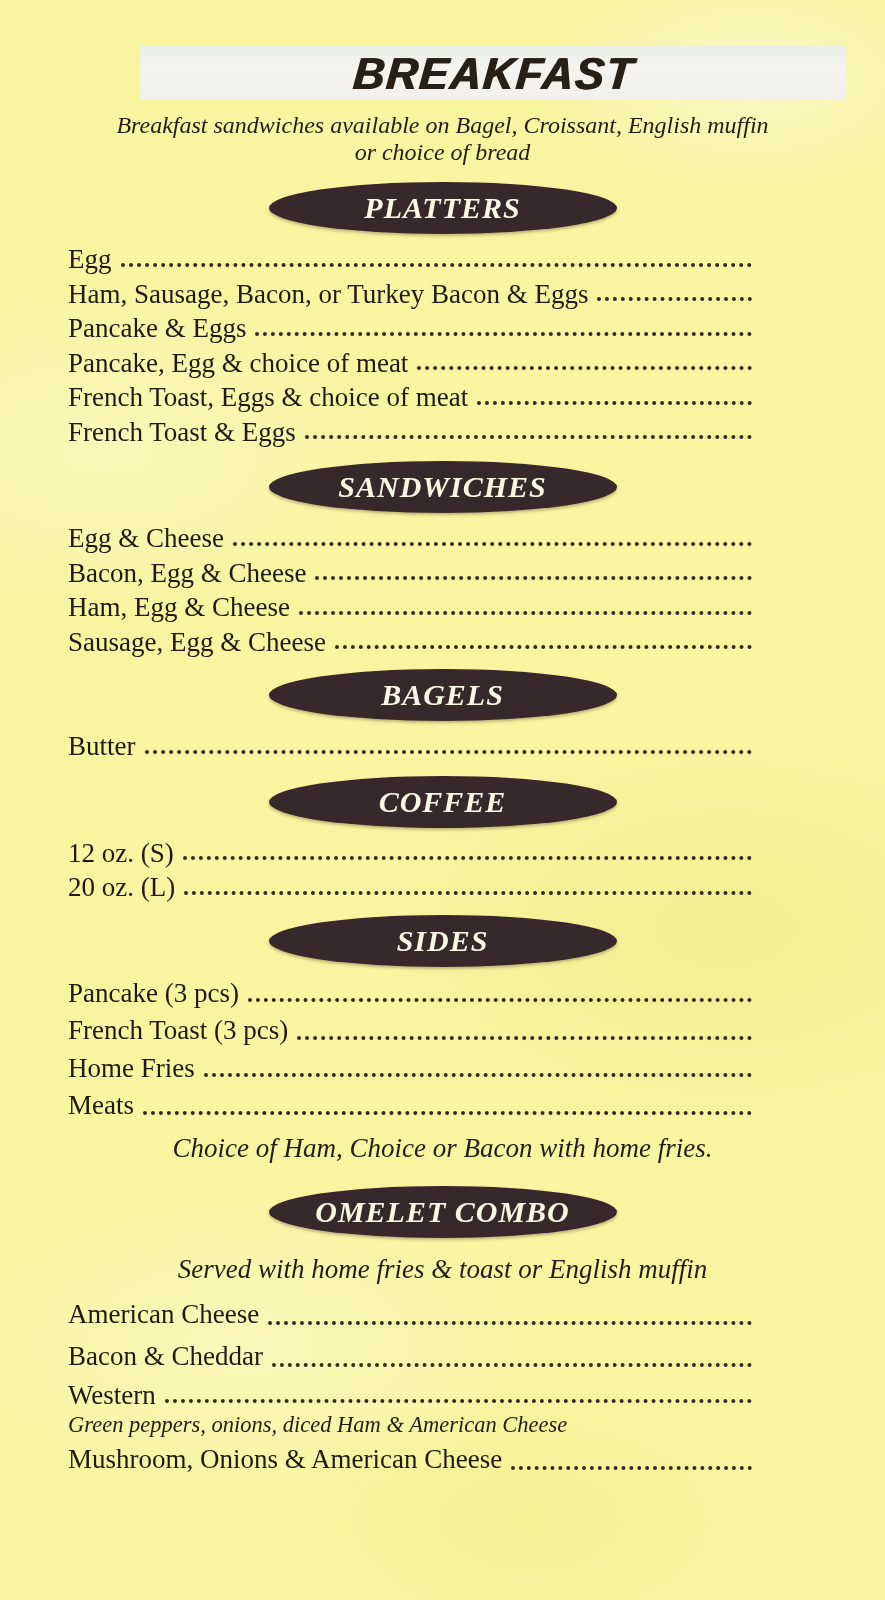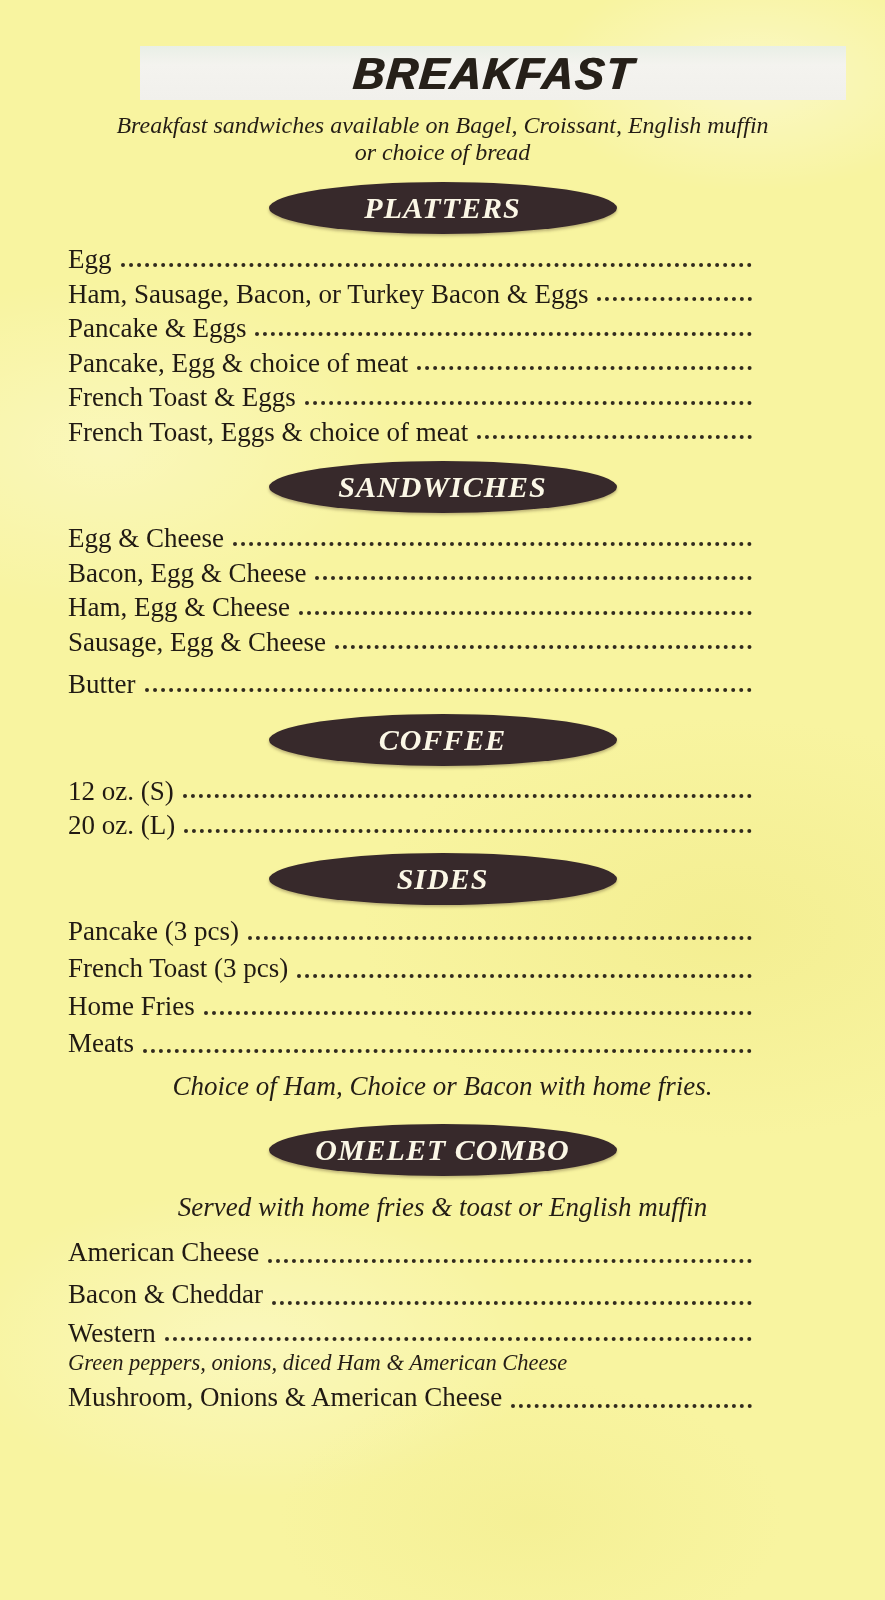--- a/index.html
+++ b/index.html
@@ -83,25 +83,25 @@
     </div>
     <div class="item">
       <span class="name">Pancake &amp; Eggs</span>
       <span class="leader"></span>
     </div>
     <div class="item">
       <span class="name">Pancake, Egg &amp; choice of meat</span>
       <span class="leader"></span>
     </div>
     <div class="item">
-      <span class="name">French Toast &amp; Eggs</span>
+      <span class="name">French Toast, Eggs &amp; choice of meat</span>
       <span class="leader"></span>
     </div>
     <div class="item">
-      <span class="name">French Toast, Eggs &amp; choice of meat</span>
+      <span class="name">French Toast &amp; Eggs</span>
       <span class="leader"></span>
     </div>
   </div>
 
   <div class="oval mt12">
     <div class="heading">SANDWICHES</div>
   </div>
   <div class="list">
     <div class="item">
       <span class="name">Egg &amp; Cheese</span>
@@ -114,20 +114,23 @@
     <div class="item">
       <span class="name">Ham, Egg &amp; Cheese</span>
       <span class="leader"></span>
     </div>
     <div class="item">
       <span class="name">Sausage, Egg &amp; Cheese</span>
       <span class="leader"></span>
     </div>
   </div>
 
+  <div class="oval mt10">
+    <div class="heading">BAGELS</div>
+  </div>
   <div class="list">
     <div class="item">
       <span class="name">Butter</span>
       <span class="leader"></span>
     </div>
   </div>
 
   <div class="oval mt12">
     <div class="heading">COFFEE</div>
   </div>

